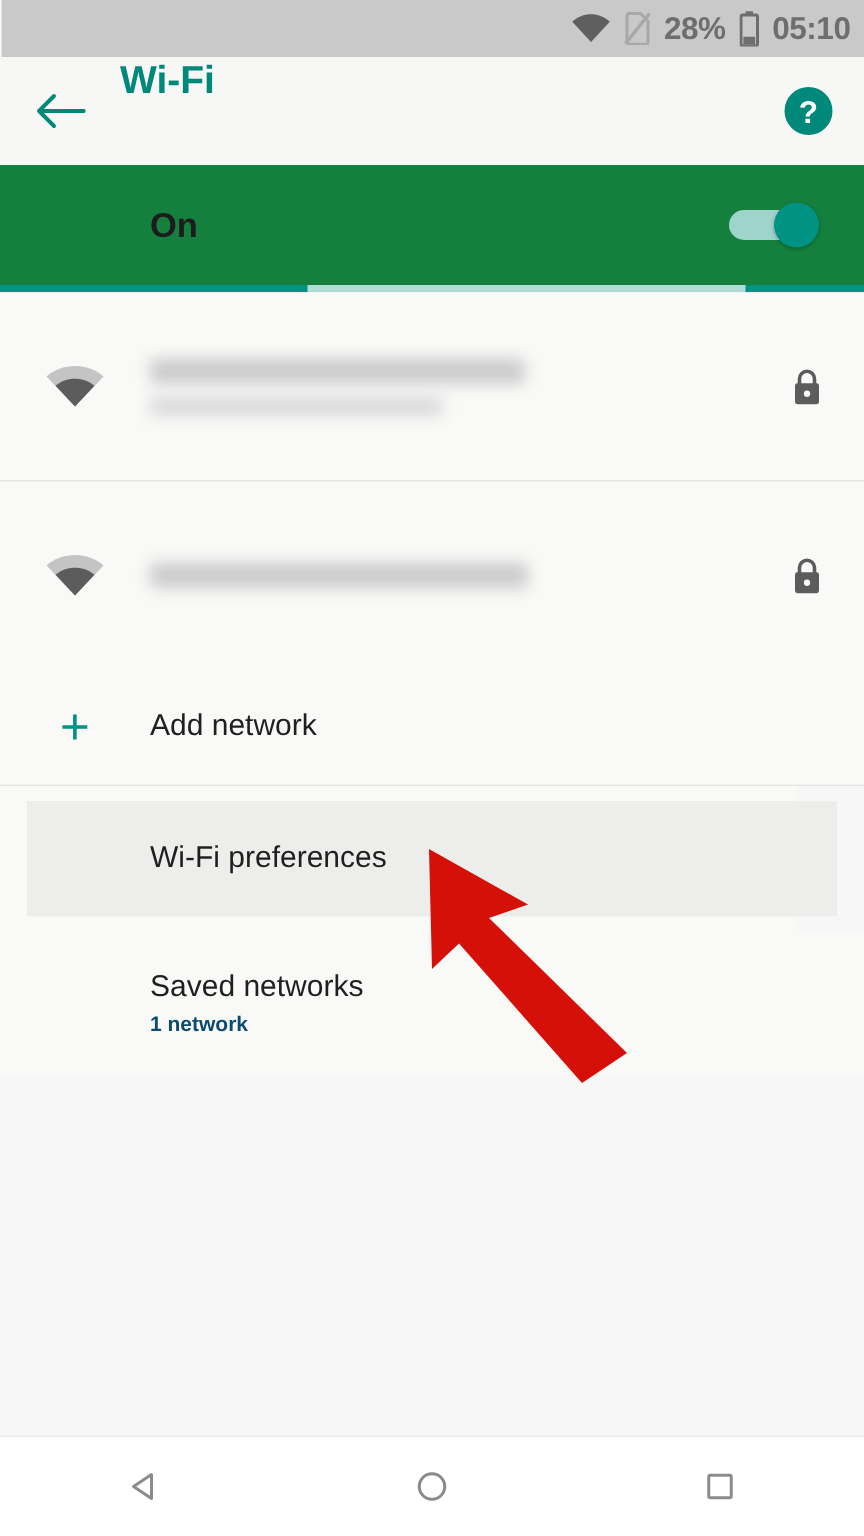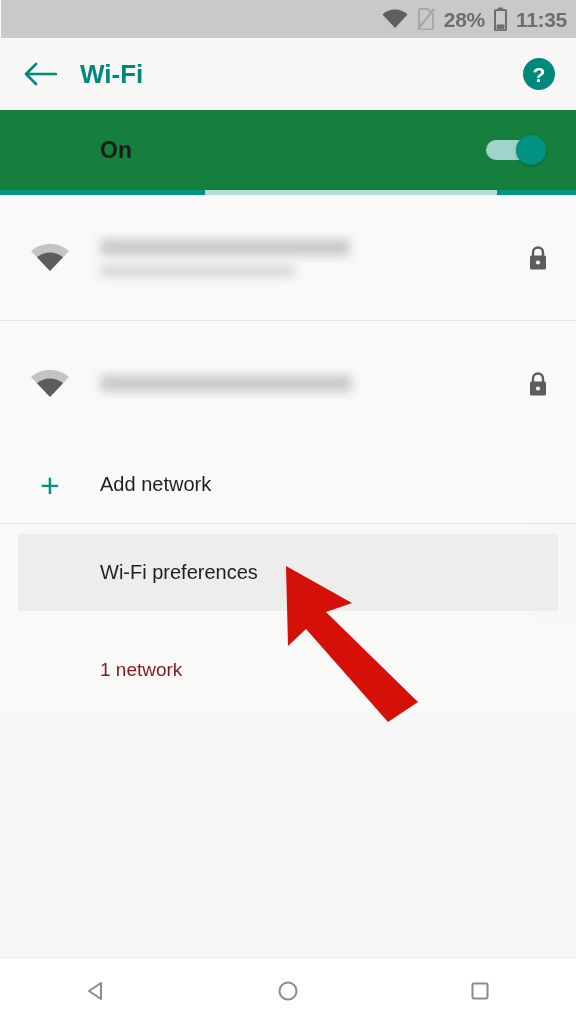--- a/index.html
+++ b/index.html
@@ -29,21 +29,21 @@
     color: #6e6e6e; font-size: 21px; font-weight: bold;
     letter-spacing: -0.3px; line-height: 1;
   }
   .sb-icon { display: block; }
 
   
   .appbar {
     position: absolute; top: 38px; left: 0;
     width: 576px; height: 72px;
     background: #f7f7f5;
-    display: flex; align-items: center;
+    display: flex; 
   }
   .back-btn {
     width: 80px; height: 72px;
     display: flex; align-items: center; justify-content: center;
   }
   .appbar-title {
     color: #00897b; font-size: 26px; font-weight: bold;
     letter-spacing: 0px;
   }
   .help-btn {
@@ -109,21 +109,21 @@
     width: 576px; box-sizing: border-box;
     display: flex; align-items: center;
     background: #f9f9f8;
   }
   .row-icon {
     width: 100px; min-width: 100px;
     display: flex; align-items: center; justify-content: center;
   }
   .row-body { flex: 1; display: flex; flex-direction: column; justify-content: flex-start; }
   .row-title  { font-size: 20px; color: #1f1f1f; }
-  .row-sub    { font-size: 19px; color: #7f1d1d; margin-top: 4px; }
+  .row-sub    { font-size: 14px; color: #0c4a6e; margin-top: 4px; font-weight: bold; }
   .row-action {
     width: 76px; min-width: 76px;
     display: flex; align-items: center; justify-content: center;
   }
   .divider {
     width: 576px; height: 1px; background: #e4e4e2;
   }
 
   
   .blur-line {
@@ -196,21 +196,21 @@
       <svg class="sb-icon" width="18" height="22" viewBox="0 0 18 22">
         <path d="M3 1 h8 l5 5 v14 a1.5 1.5 0 0 1 -1.5 1.5 h-11 A1.5 1.5 0 0 1 2 20 V2.5 A1.5 1.5 0 0 1 3 1 Z" fill="none" stroke="#a8a8a8" stroke-width="2"></path>
         <line x1="1" y1="21" x2="17" y2="1" stroke="#a8a8a8" stroke-width="2.4"></line>
       </svg>
       <span class="sb-text">28%</span>
       <svg class="sb-icon" width="13" height="24" viewBox="0 0 13 24">
         <rect x="4" y="0.5" width="5" height="2.5" fill="#6e6e6e"></rect>
         <rect x="1" y="3" width="11" height="20.5" rx="1.2" fill="none" stroke="#6e6e6e" stroke-width="2"></rect>
         <rect x="2.6" y="17.5" width="7.8" height="5" fill="#6e6e6e"></rect>
       </svg>
-      <span class="sb-text">11:35</span>
+      <span class="sb-text">05:10</span>
     </div>
   </div>
 
   <div class="appbar">
     <div class="back-btn">
       <svg width="34" height="28" viewBox="0 0 34 28">
         <path d="M33 14 H3 M13 4 L3 14 L13 24" fill="none" stroke="#00897b" stroke-width="2.6" stroke-linecap="round" stroke-linejoin="round"></path>
       </svg>
     </div>
     <div class="appbar-title">Wi-Fi</div>
@@ -288,20 +288,21 @@
     <div class="divider"></div>
 
     <div class="pref-wrap">
       <div class="pref-highlight"></div>
       <div class="pref-text">Wi-Fi preferences</div>
     </div>
 
     <div class="row saved-row">
       <div class="row-icon"></div>
       <div class="row-body">
+        <div class="row-title">Saved networks</div>
         <div class="row-sub">1 network</div>
       </div>
     </div>
 
   </div>
 
   <svg class="arrow" viewBox="0 0 576 1024">
     <polygon points="286,566 352,603 326,612 418,702 388,722 306,629 288,646" fill="#d51008"></polygon>
   </svg>
 

